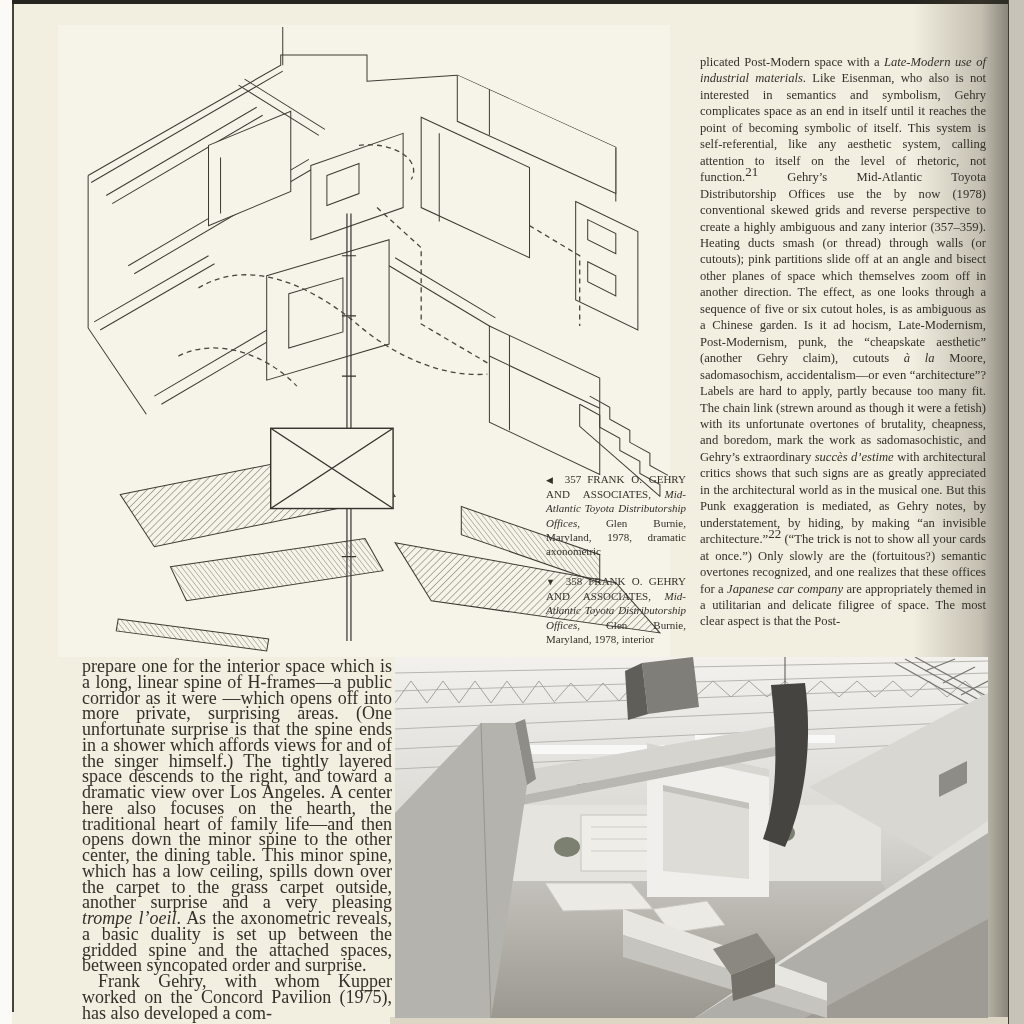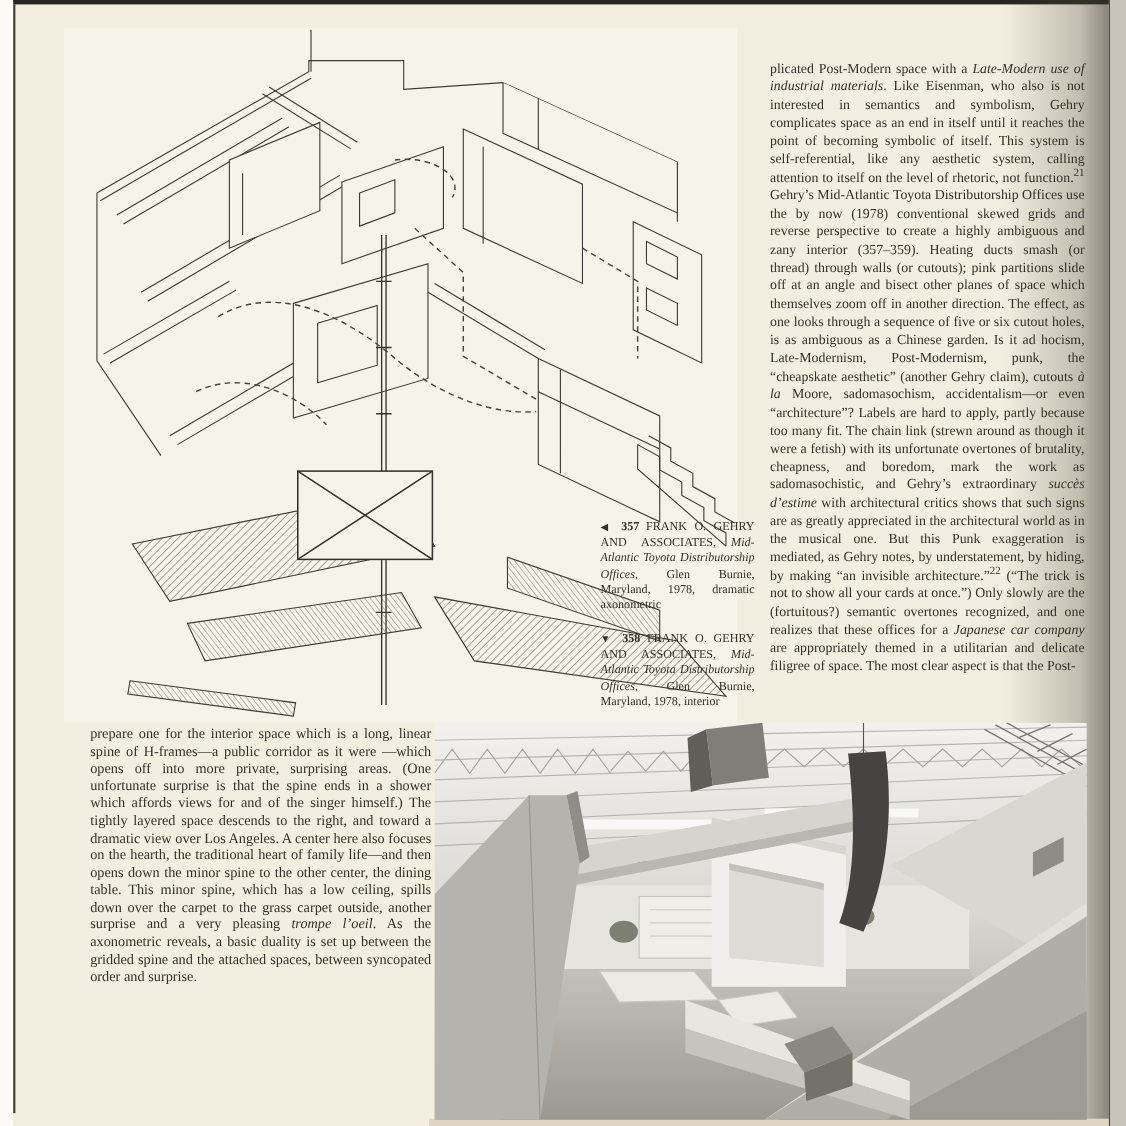--- a/index.html
+++ b/index.html
@@ -14,30 +14,30 @@
   .edge-left-white{left:0;top:0;width:12px;height:1024px;background:#fbfaf6;}
   .edge-left-line{left:12px;top:4px;width:2px;height:1008px;background:#47433a;}
   .edge-top{left:12px;top:0;width:1012px;height:4px;background:#26241f;}
   .edge-right-shadow{left:912px;top:0;width:96px;height:1024px;
     background:linear-gradient(to right, rgba(86,80,66,0), rgba(86,80,66,0.30) 72%, rgba(52,48,41,0.55));}
   .edge-right-strip{left:1008px;top:0;width:16px;height:1024px;background:#c7c3b9;border-left:1px solid #3e3b33;}
   .edge-bottom-strip{left:390px;top:1017px;width:618px;height:7px;background:#ddd6c4;}
   
   .textcol p{margin:0;text-align:justify;}
   .right-col{left:700px;top:54px;width:286px;font-size:12.6px;line-height:16.45px;}
-  .left-col{left:82px;top:659px;width:310px;font-size:13px;line-height:15.75px;}
+  .left-col{left:82px;top:659px;width:310px;font-size:18px;line-height:15.75px;}
   .left-col p.indent{text-indent:16px;}
   .it{font-style:italic;}
-  sup{font-size:10px;line-height:0;vertical-align:super;}
+  sup{font-size:13px;line-height:0;vertical-align:super;}
   
   .caption{left:546px;width:140px;font-size:11px;line-height:14.2px;}
   .cap357{top:472px;}
   .cap358{top:574px;}
   .cap-marker{font-size:9px;letter-spacing:1px;}
-  .cap-num{padding-right:6px;font-weight:bold;}
+  .cap-num{padding-right:6px;}
   
   .axon{left:58px;top:25px;width:612px;height:632px;}
   .photo{left:395px;top:657px;width:593px;height:361px;}
   svg{display:block;}
 </style>
 </head>
 <body>
 
 <div class="abs edge-left-white"></div>
 <div class="abs edge-left-line"></div>
@@ -135,20 +135,21 @@
     <span class="cap-num">358</span><span>FRANK O. GEHRY AND ASSOCIATES, </span><span class="it">Mid-Atlantic Toyota Distributorship Offices</span><span>, Glen Burnie, Maryland, 1978, interior</span>
   </p>
 </div>
 
 <div class="abs textcol right-col">
   <p><span>plicated Post-Modern space with a </span><span class="it">Late-Modern use of industrial materials</span><span>. Like Eisenman, who also is not interested in semantics and symbolism, Gehry complicates space as an end in itself until it reaches the point of becoming symbolic of itself. This system is self-referential, like any aesthetic system, calling attention to itself on the level of rhetoric, not function.</span><sup>21</sup><span> Gehry’s Mid-Atlantic Toyota Distributorship Offices use the by now (1978) conventional skewed grids and reverse perspective to create a highly ambiguous and zany interior (357–359). Heating ducts smash (or thread) through walls (or cutouts); pink partitions slide off at an angle and bisect other planes of space which themselves zoom off in another direction. The effect, as one looks through a sequence of five or six cutout holes, is as ambiguous as a Chinese garden. Is it ad hocism, Late-Modernism, Post-Modernism, punk, the “cheapskate aesthetic” (another Gehry claim), cutouts </span><span class="it">à la</span><span> Moore, sadomasochism, accidentalism—or even “architecture”? Labels are hard to apply, partly because too many fit. The chain link (strewn around as though it were a fetish) with its unfortunate overtones of brutality, cheapness, and boredom, mark the work as sadomasochistic, and Gehry’s extraordinary </span><span class="it">succès d’estime</span><span> with architectural critics shows that such signs are as greatly appreciated in the architectural world as in the musical one. But this Punk exaggeration is mediated, as Gehry notes, by understatement, by hiding, by making “an invisible architecture.”</span><sup>22</sup><span> (“The trick is not to show all your cards at once.”) Only slowly are the (fortuitous?) semantic overtones recognized, and one realizes that these offices for a </span><span class="it">Japanese car company</span><span> are appropriately themed in a utilitarian and delicate filigree of space. The most clear aspect is that the Post-</span></p>
 </div>
 
 <div class="abs textcol left-col">
   <p><span>prepare one for the interior space which is a long, linear spine of H-frames—a public corridor as it were —which opens off into more private, surprising areas. (One unfortunate surprise is that the spine ends in a shower which affords views for and of the singer himself.) The tightly layered space descends to the right, and toward a dramatic view over Los Angeles. A center here also focuses on the hearth, the traditional heart of family life—and then opens down the minor spine to the other center, the dining table. This minor spine, which has a low ceiling, spills down over the carpet to the grass carpet outside, another surprise and a very pleasing </span><span class="it">trompe l’oeil</span><span>. As the axonometric reveals, a basic duality is set up between the gridded spine and the attached spaces, between syncopated order and surprise.</span></p>
+  <p class="indent"><span>Frank Gehry, with whom Kupper worked on the Concord Pavilion (1975), has also developed a com-</span></p>
 </div>
 
 <div class="abs photo">
 <svg viewBox="0 0 593 361" width="593" height="361">
   <defs>
     <linearGradient id="pbg" x1="0" y1="0" x2="0" y2="1">
       <stop offset="0" stop-color="#f2f1ee"></stop>
           <stop offset="0.45" stop-color="#dcdad5"></stop>
           <stop offset="1" stop-color="#a19f99"></stop>
     </linearGradient>

